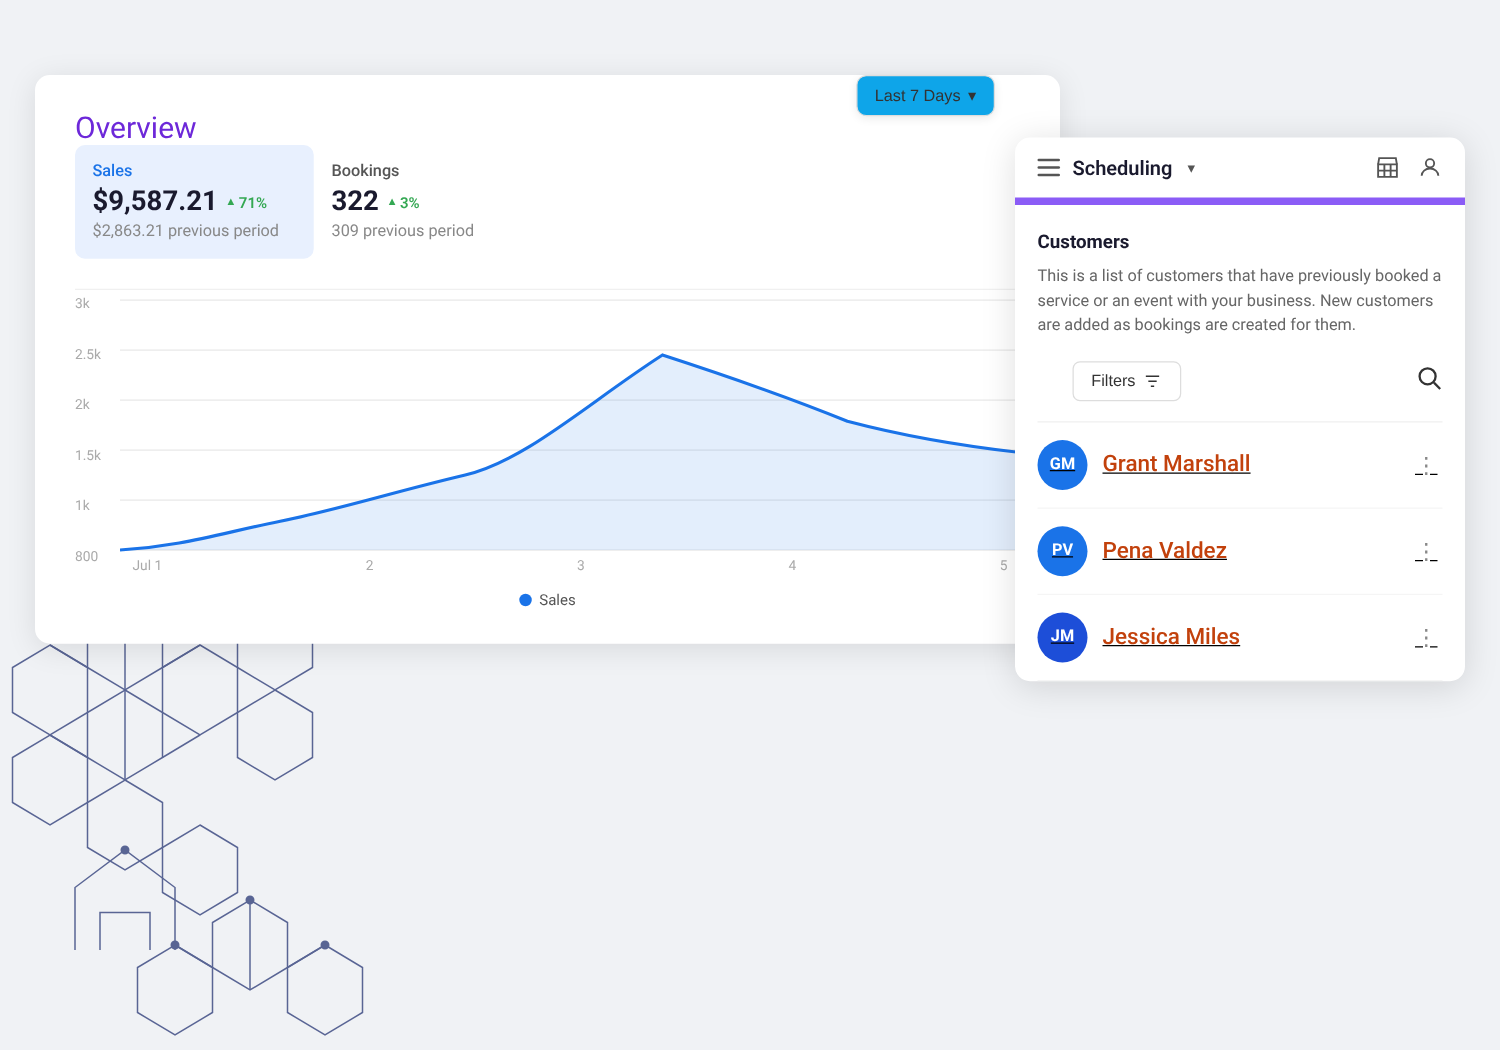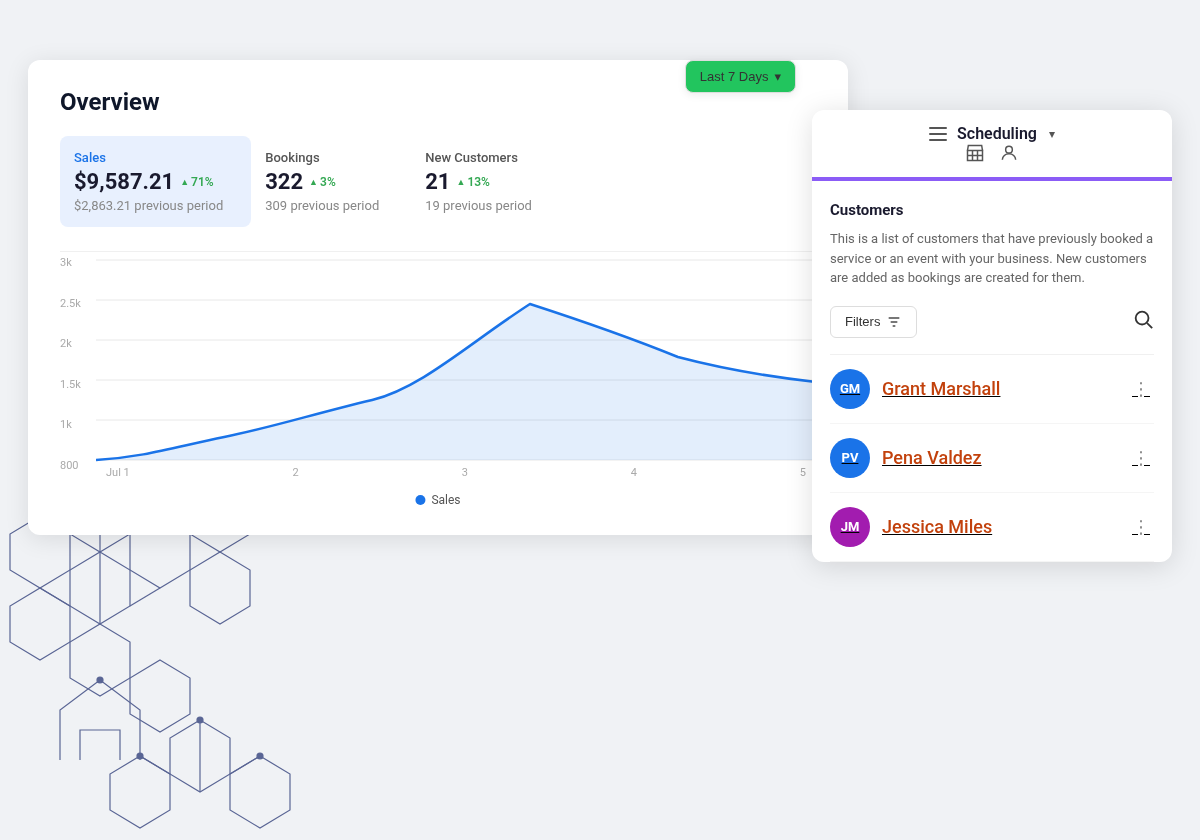--- a/index.html
+++ b/index.html
@@ -29,23 +29,22 @@
       width: 820px;
       background: #ffffff;
       border-radius: 12px;
       box-shadow: 0 4px 24px rgba(0,0,0,0.10);
       padding: 28px 32px 24px 32px;
       z-index: 2;
     }
 
     .overview-title {
       font-size: 24px;
-      font-weight: 700;
-      color: #0f172a;
-      margin-bottom: 20px;
+      font-weight: 400;
+      color: #6d28d9;
     }
 
     .stats-row {
       display: flex;
       gap: 0;
       margin-bottom: 24px;
     }
 
     .stat-item {
       padding: 14px 28px 14px 14px;
@@ -169,22 +168,21 @@
       box-shadow: 0 4px 28px rgba(0,0,0,0.13);
       z-index: 3;
       overflow: hidden;
     }
 
     .customers-header-bar {
       display: flex;
       align-items: center;
       justify-content: space-between;
       padding: 14px 18px;
-      border-bottom: 4px solid #8b5cf6;
-      flex-direction: column;
+      border-bottom: 6px solid #8b5cf6;
     }
 
     .header-left {
       display: flex;
       align-items: center;
       gap: 10px;
     }
 
     .hamburger-icon {
       display: flex;
@@ -244,20 +242,21 @@
       color: #666;
       line-height: 1.5;
       margin-bottom: 18px;
     }
 
     .filter-row {
       display: flex;
       align-items: center;
       justify-content: space-between;
       margin-bottom: 16px;
+      margin-left: 28px;
     }
 
     .filter-btn {
       display: flex;
       align-items: center;
       gap: 6px;
       border: 1px solid #ddd;
       border-radius: 6px;
       padding: 7px 14px;
       font-size: 13px;
@@ -312,21 +311,21 @@
       color: #888;
       font-size: 18px;
       cursor: pointer;
       padding: 4px;
     }
 
     .last7days-btn {
       position: absolute;
       top: 60px;
       right: 404px;
-      background: #22c55e;
+      background: #0ea5e9;
       border: 1px solid #ddd;
       border-radius: 8px;
       padding: 8px 14px;
       font-size: 13px;
       color: #333;
       cursor: pointer;
       display: flex;
       align-items: center;
       gap: 6px;
       box-shadow: 0 2px 8px rgba(0,0,0,0.08);
@@ -419,28 +418,20 @@
 
     <div class="stat-item">
       <div class="stat-label">Bookings</div>
       <div class="stat-value-row">
         <span class="stat-value">322</span>
         <span class="stat-badge">3%</span>
       </div>
       <div class="stat-prev">309 previous period</div>
     </div>
 
-    <div class="stat-item">
-      <div class="stat-label">New Customers</div>
-      <div class="stat-value-row">
-        <span class="stat-value">21</span>
-        <span class="stat-badge">13%</span>
-      </div>
-      <div class="stat-prev">19 previous period</div>
-    </div>
   </div>
 
   <div class="chart-area">
     <div class="chart-y-labels">
       <span>3k</span>
       <span>2.5k</span>
       <span>2k</span>
       <span>1.5k</span>
       <span>1k</span>
       <span>800</span>
@@ -554,21 +545,21 @@
         <span class="more-icon">⋮</span>
       </div>
       <div class="customer-item">
         <div class="avatar" style="background:#1a73e8;">
           <span>PV</span>
         </div>
         <span class="customer-name">Pena Valdez</span>
         <span class="more-icon">⋮</span>
       </div>
       <div class="customer-item">
-        <div class="avatar" style="background:#a21caf;text-align:center;">
+        <div class="avatar" style="background:#1d4ed8;text-align:center;">
           <span>JM</span>
         </div>
         <span class="customer-name">Jessica Miles</span>
         <span class="more-icon">⋮</span>
       </div>
     </div>
   </div>
 </div>
 
 </body></html>

